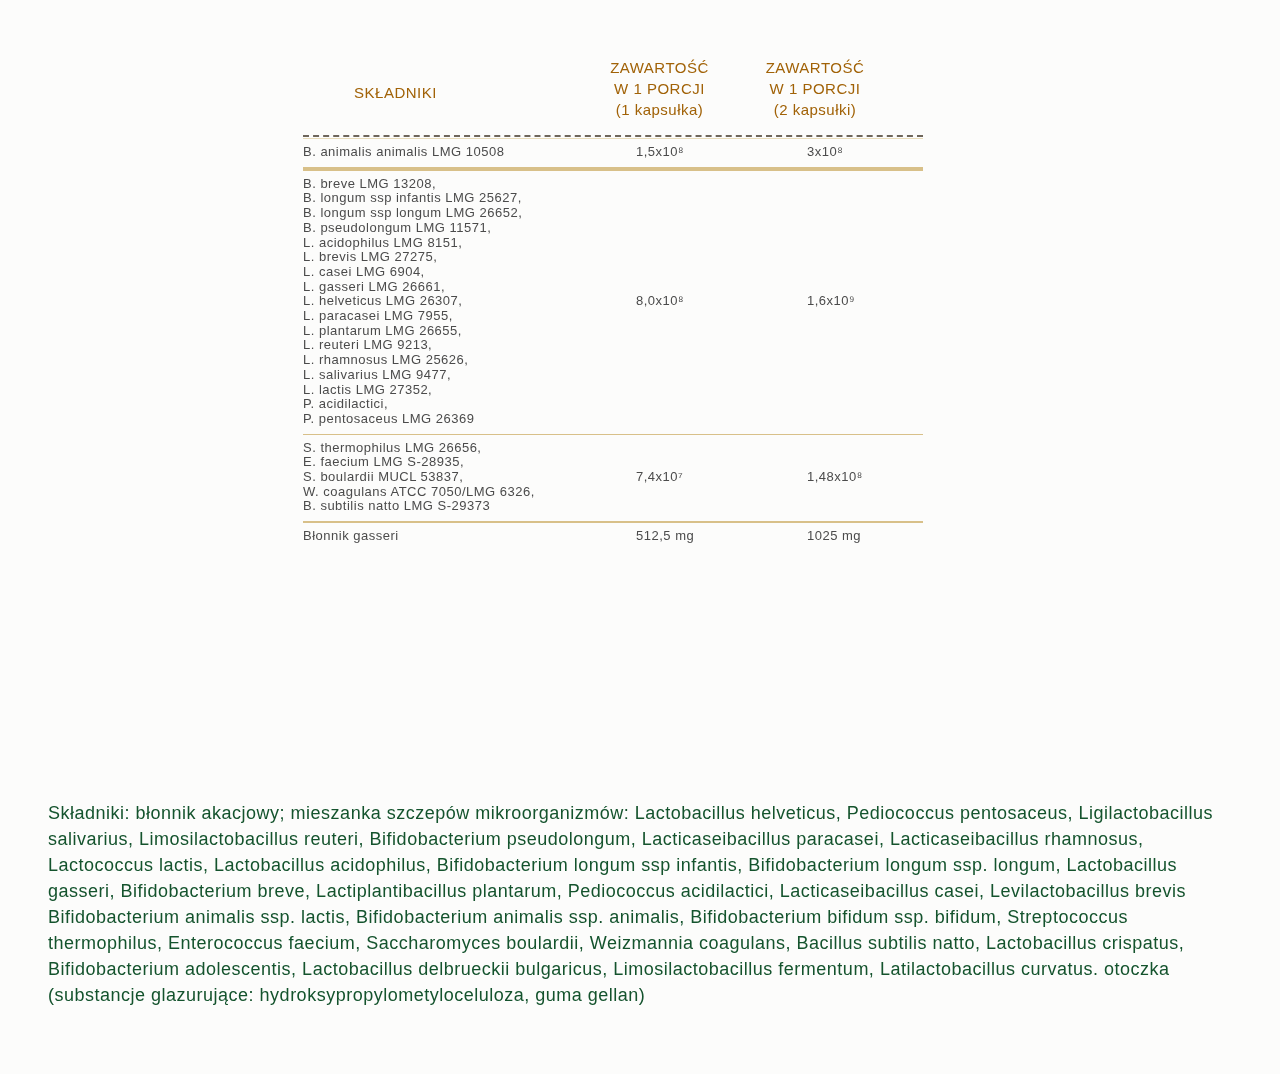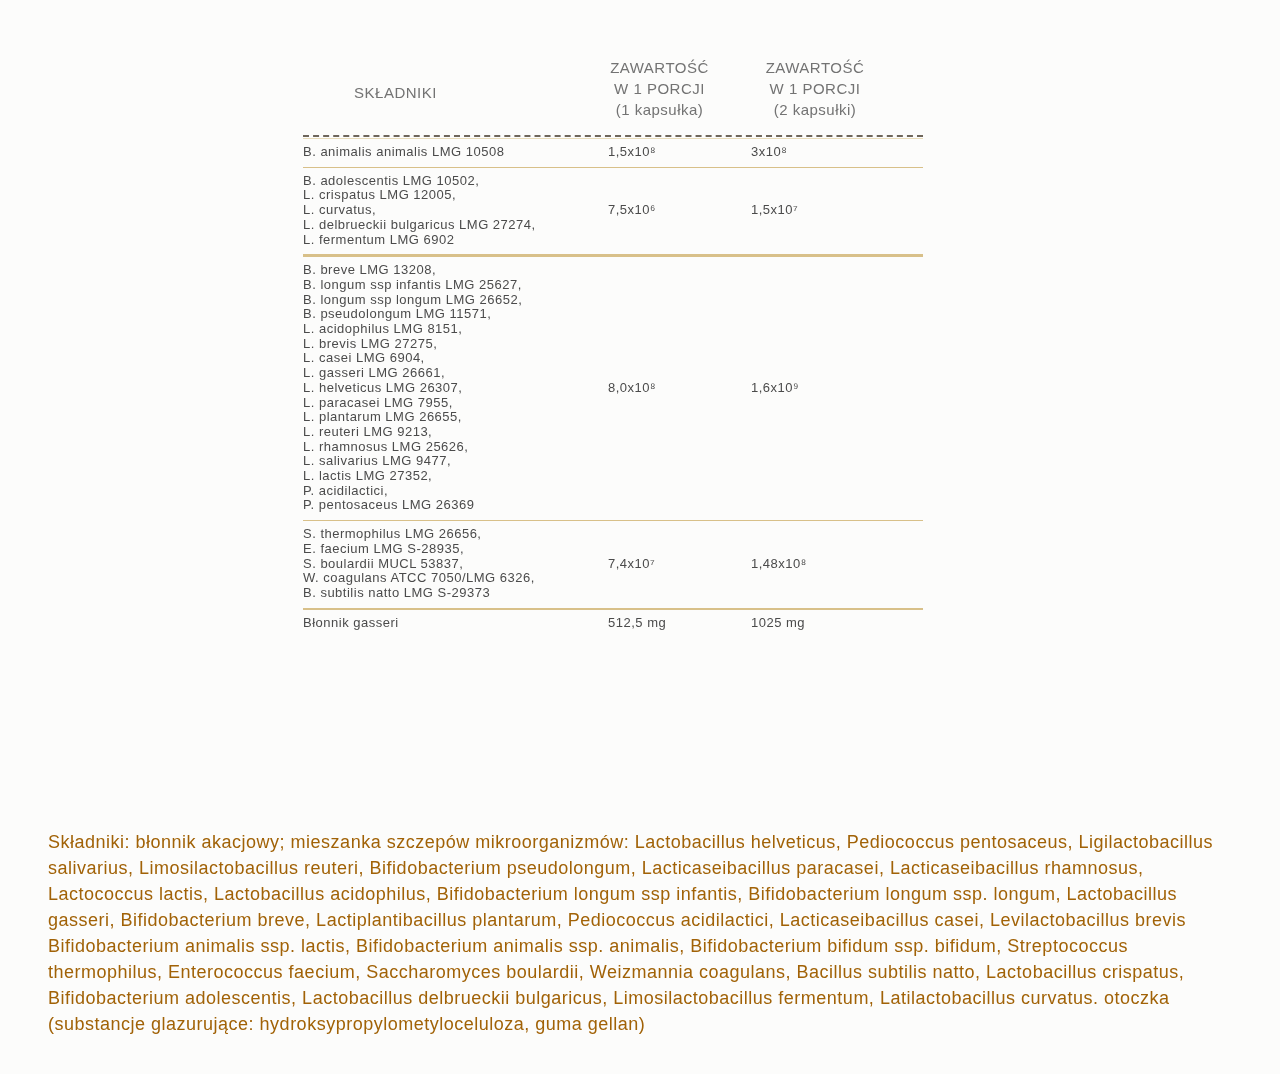--- a/index.html
+++ b/index.html
@@ -20,58 +20,57 @@
   .grid-row {
     display:grid;
     grid-template-columns:305px 143px 172px;
     align-items:center;
   }
   .header-row { min-height:84px; align-items:center; }
   .hdr {
     font-size:15px;
     line-height:21px;
     letter-spacing:0.5px;
-    color:#737373;
+    color:#a16207;
     text-align:center;
     white-space:pre-line;
   }
   .hdr-col1 { padding-right:120px;margin-top:8px; }
   .hdr-col2 { padding-right:40px; }
   .hdr-col3 { padding-right:44px; }
 
   .dashed-sep {
     margin-top:5px;
     height:4px;
     border-top:2px dashed #6e665b;
     border-bottom:1px solid #e9dcba;
   }
 
-  .row { padding:6px 0 7px 0; }
+  .row { padding:6px 0 7px 0;gap:28px; }
   .cell {
     font-size:13px;
     line-height:14.7px;
     letter-spacing:0.5px;
     color:#4b4b4b;
     white-space:pre-line;
   }
   .gold-sep {
     height:0;
     border-top:1px solid #d8c089;
   }
 
   
   .footer-paragraph {
     position:absolute;
     left:48px; top:800px;
     width:1192px;
     font-size:18px;
     line-height:26px;
     letter-spacing:0.5px;
-    color:#a16207;
-    margin-top:29px;
+    color:#14532d;
   }
 </style>
 </head>
 <body>
 
 <div class="ing-table">
 
   <div class="grid-row header-row">
     <div class="hdr hdr-col1">SKŁADNIKI</div>
     <div class="hdr hdr-col2">ZAWARTOŚĆ
@@ -84,29 +83,20 @@
 
   <div class="dashed-sep"></div>
 
   <div class="grid-row row">
     <div class="cell">B. animalis animalis LMG 10508</div>
     <div class="cell">1,5x10⁸</div>
     <div class="cell">3x10⁸</div>
   </div>
   <div class="gold-sep"></div>
 
-  <div class="grid-row row">
-    <div class="cell">B. adolescentis LMG 10502,
-L. crispatus LMG 12005,
-L. curvatus,
-L. delbrueckii bulgaricus LMG 27274,
-L. fermentum LMG 6902</div>
-    <div class="cell">7,5x10⁶</div>
-    <div class="cell">1,5x10⁷</div>
-  </div>
   <div class="gold-sep"></div>
 
   <div class="gold-sep"></div>
 
   <div class="gold-sep"></div>
 
   <div class="grid-row row">
     <div class="cell">B. breve LMG 13208,
 B. longum ssp infantis LMG 25627,
 B. longum ssp longum LMG 26652,

